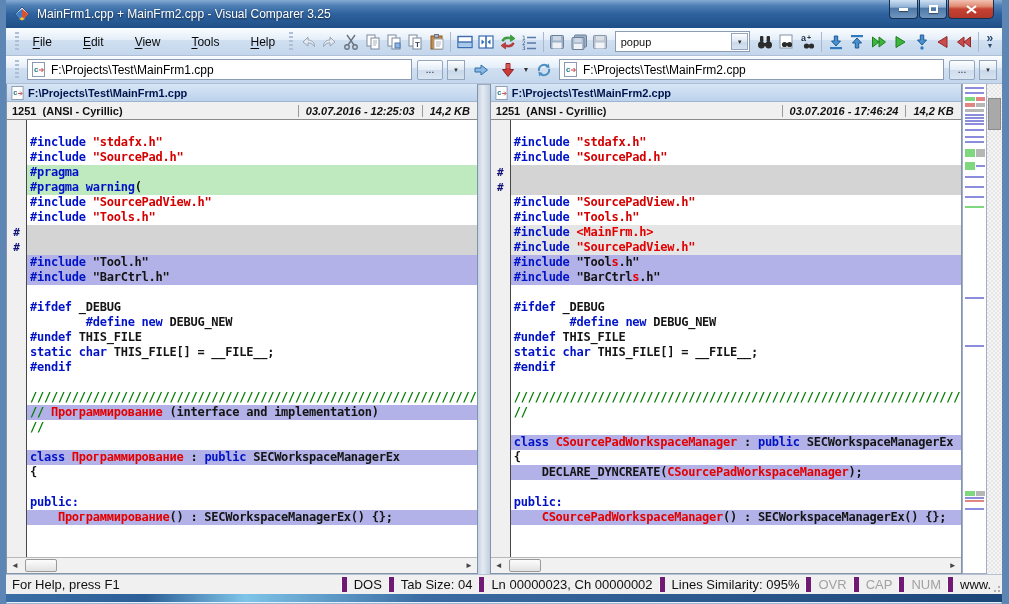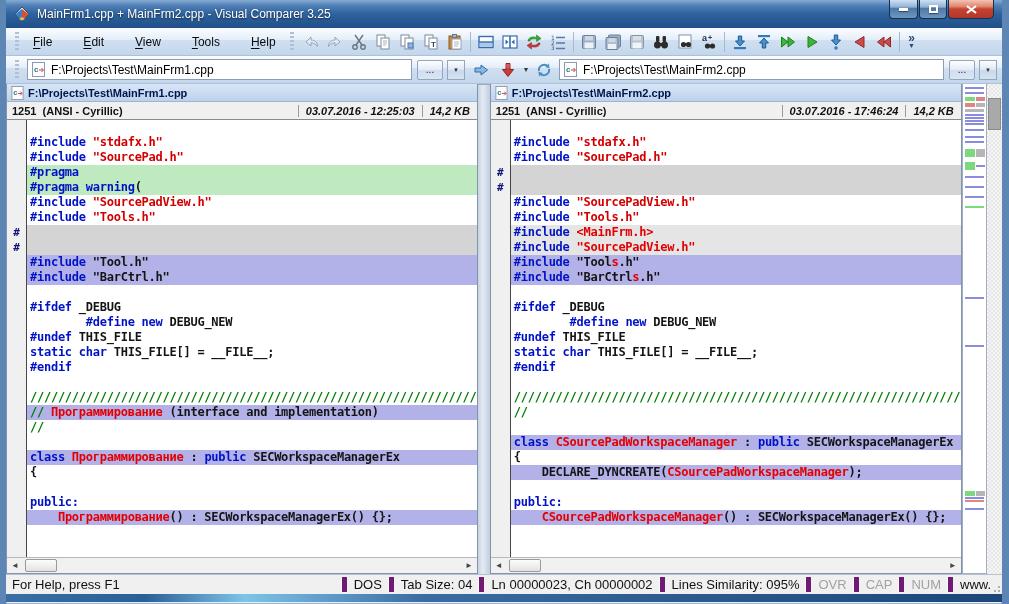--- a/index.html
+++ b/index.html
@@ -237,20 +237,26 @@
           <rect x="4.5" y="5" width="7" height="4" fill="#cdd8e4"></rect>
           <rect x="4" y="11" width="8" height="5" fill="#eef2f7"></rect>
         </svg>
     </div>
     <div class="tbtn">
       <svg class="icon-svg" width="18" height="18" viewBox="0 0 18 18">
           <rect x="2.5" y="2.5" width="13" height="13" rx="1" fill="#b9c3cf" stroke="#8795a6"></rect>
           <rect x="5" y="3" width="8" height="4.5" fill="#d8dfe7"></rect>
           <rect x="4.5" y="9.5" width="9" height="6" fill="#f2f4f7"></rect>
         </svg>
+    </div>
+    <div class="combo popup-combo">
+      <span class="combo-text">popup</span>
+      <span class="drop-btn">
+          <span>▼</span>
+        </span>
     </div>
     <div class="tbtn">
       <svg class="icon-svg" width="18" height="18" viewBox="0 0 18 18">
           <rect x="4" y="3" width="3.4" height="6" rx="1" fill="#2c2c2c"></rect>
           <rect x="10.6" y="3" width="3.4" height="6" rx="1" fill="#2c2c2c"></rect>
           <circle cx="5.4" cy="12" r="3.4" fill="#2c2c2c"></circle>
           <circle cx="12.6" cy="12" r="3.4" fill="#2c2c2c"></circle>
           <rect x="7.5" y="10" width="3" height="3" fill="#2c2c2c"></rect>
         </svg>
     </div>

